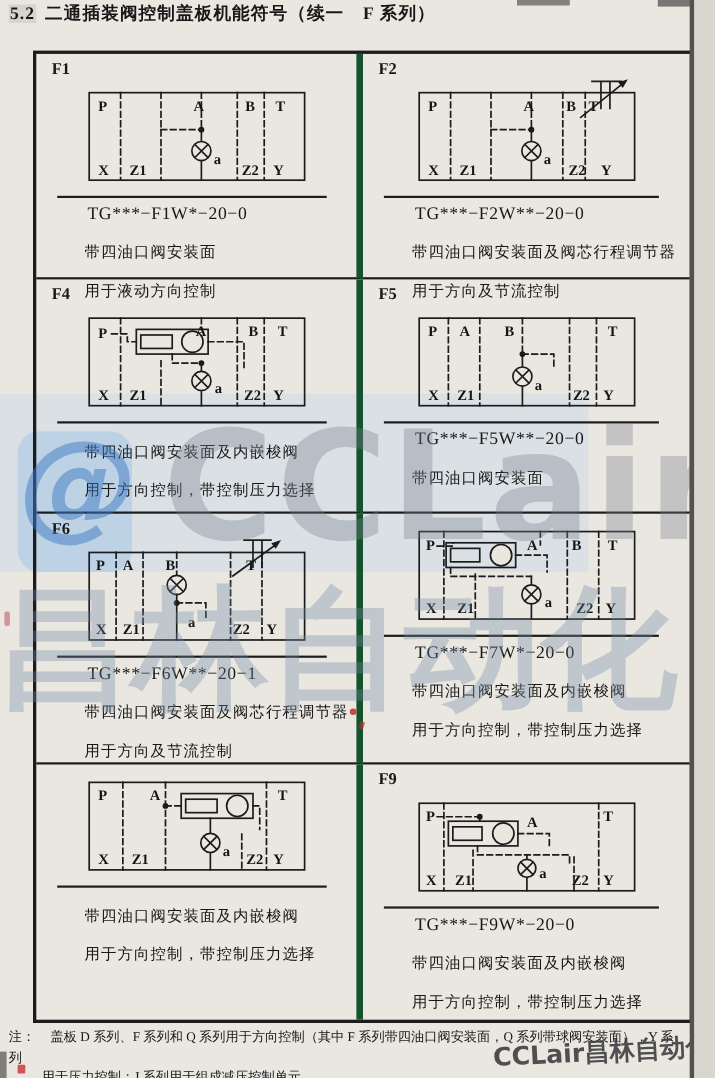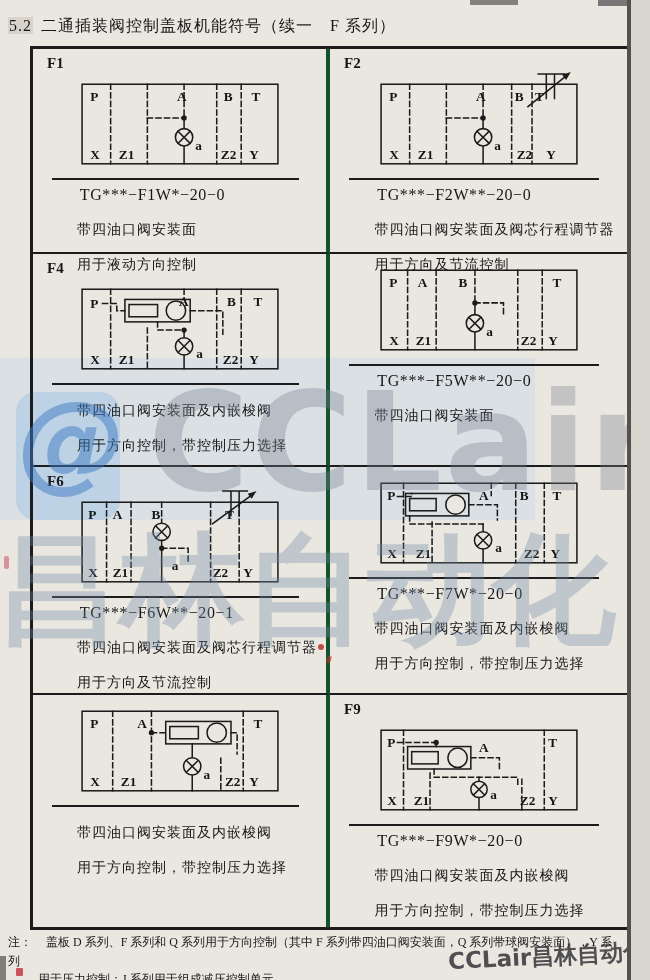--- a/index.html
+++ b/index.html
@@ -1,25 +1,25 @@
 <!DOCTYPE html>
 <html><head>
 <meta charset="utf-8">
 <style>
   html,body{margin:0;padding:0}
   body{width:650px;height:980px;position:relative;overflow:hidden;
        background:#eae7e1;font-family:"Liberation Serif",serif;color:#171717}
-  .page-title{position:absolute;left:8px;top:16px;font-size:16px;font-weight:normal;
+  .page-title{position:absolute;left:8px;top:2px;font-size:16px;font-weight:bold;
        letter-spacing:1px;white-space:nowrap}
   .page-title .sec{margin-right:8px;background:#d8d4cc;padding:0 1px}
   .grid-table{position:absolute;left:30px;top:46px;width:594px;height:878px;
        border:3px solid #1c1c1c;display:grid;grid-template-columns:1fr 1fr;
        grid-template-rows:205px 213px 228px 1fr;z-index:1;background:transparent}
   .cell{position:relative;padding:4px 8px 0 8px;box-sizing:border-box}
-  .cell.br{border-right:4px solid #14532d}
+  .cell.br{border-right:6px solid #14532d}
   .cell.bb{border-bottom:2px solid #1c1c1c}
   .cell-id{font-size:15px;font-weight:bold;margin:2px 0 0 6px}
   svg.diag{display:block;margin:0 auto;overflow:visible}
   .ln{stroke:#1b1b1b;stroke-width:1.5;fill:none;stroke-linecap:square}
   .dsh{stroke-dasharray:5 3.4}
   .sym{fill:#eae7e1}
   .dot{fill:#1b1b1b;stroke:none}
   .ah{fill:#1b1b1b;stroke:none}
   .diag text{font:bold 13px "Liberation Serif",serif;fill:#141414}
   .divider{border-top:2px solid #1c1c1c;width:89%;margin:4px 0 6px 4%}
@@ -155,20 +155,21 @@
       <text x="116" y="79">a</text>
       <text x="142" y="85">Z2</text>
       <text x="168" y="85">Y</text>
     </svg>
     <div class="divider"></div>
     <div class="desc">带四油口阀安装面及内嵌梭阀</div>
     <div class="desc">用于方向控制，带控制压力选择</div>
   </div>
 
   <div class="cell bb">
+    <div class="cell-id">F5</div>
     <svg class="diag" viewBox="0 0 200 100" width="204" height="102">
       <rect class="ln" x="4" y="12" width="192" height="78"></rect>
       <path class="ln dsh" d="M30 12 V90 M58 12 V90 M138 12 V90 M162 12 V90"></path>
       <path class="ln dsh" d="M96 12 V44 M96 44 H124 V58"></path>
       <circle class="dot" cx="96" cy="44" r="2.6"></circle>
       <path class="ln" d="M96 44 V90"></path>
       <g>
         <circle class="ln sym" cx="96" cy="64" r="8.5"></circle>
         <path class="ln" d="M90.5 58.5 L101.5 69.5 M101.5 58.5 L90.5 69.5"></path>
       </g>

